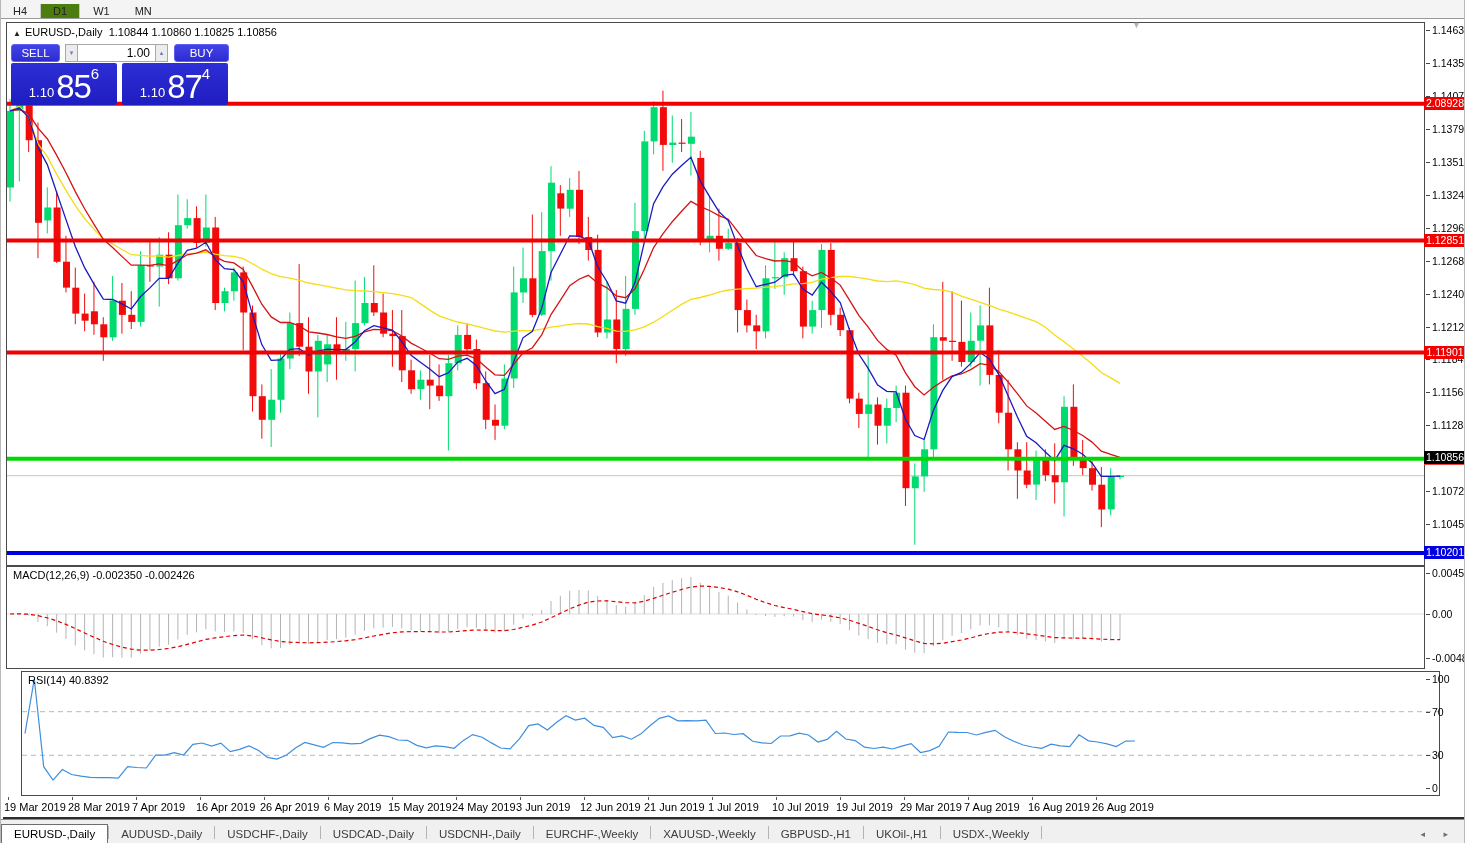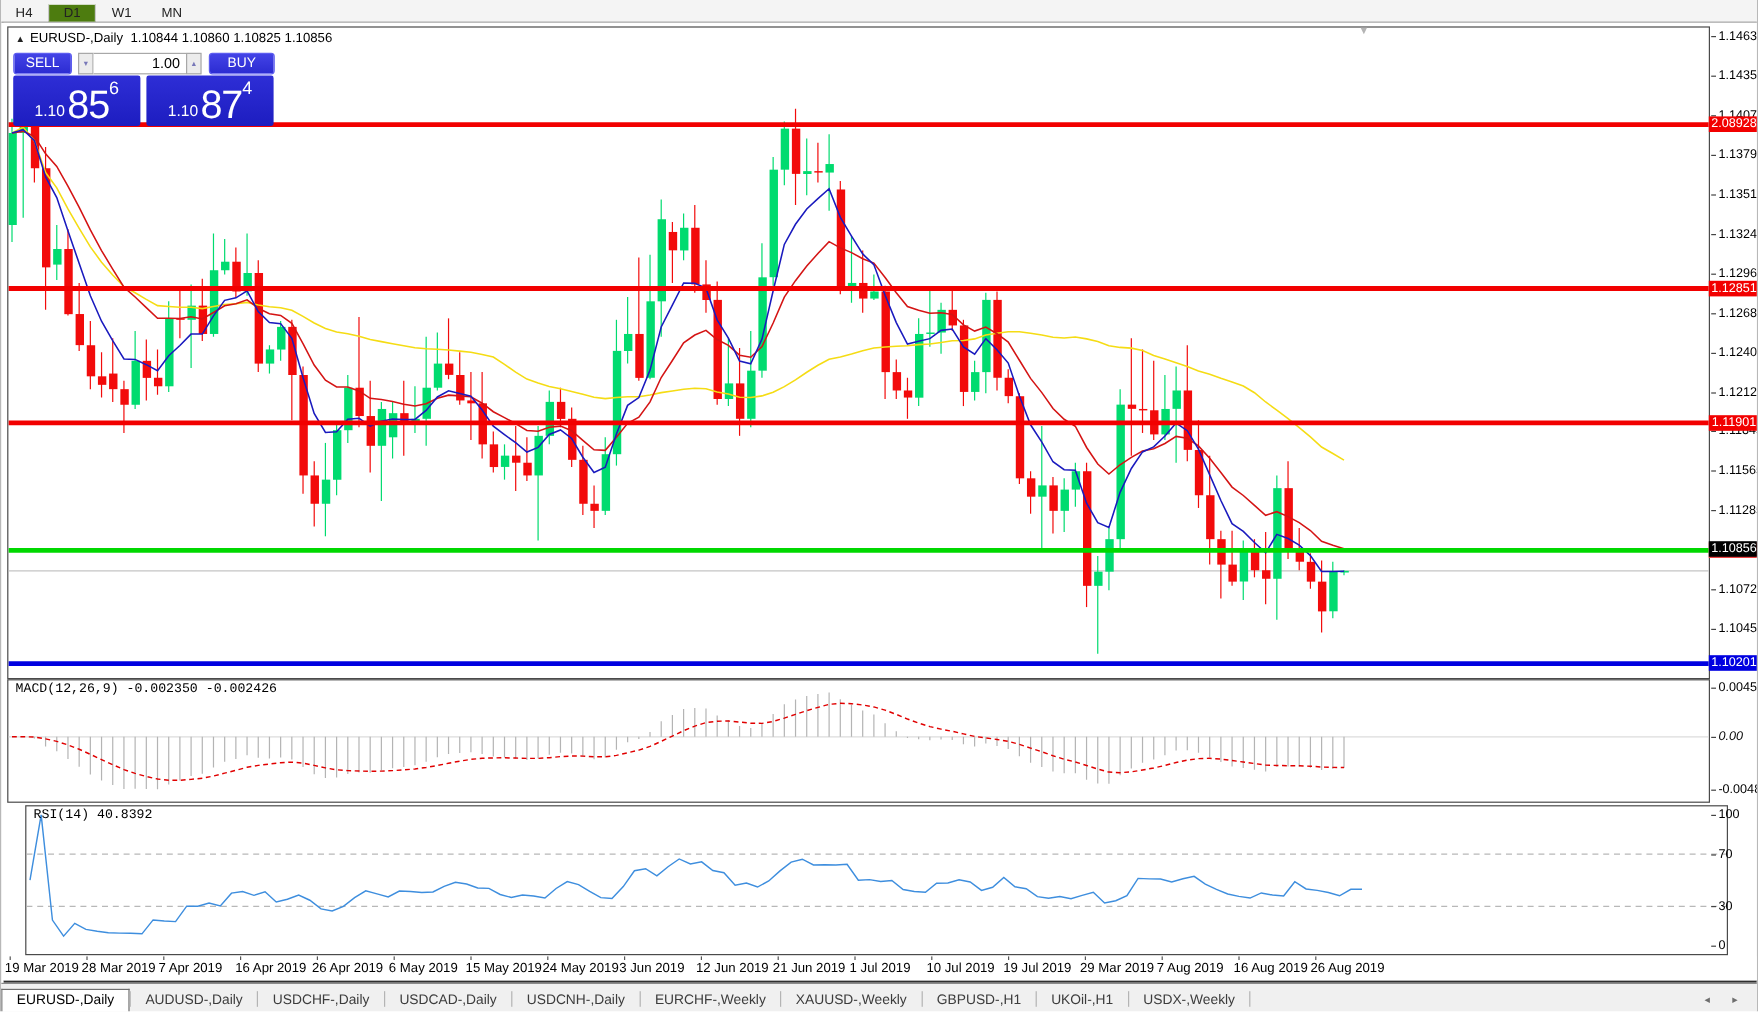--- a/index.html
+++ b/index.html
@@ -15,21 +15,21 @@
   
   .workspace{position:absolute;left:2px;top:19px;width:1461px;height:800px;background:#ffffff;
              border-bottom:2px solid #2e2e2e;box-sizing:border-box;}
   .panel{position:absolute;background:#fff;border:1px solid #4a4a4a;box-sizing:border-box;}
   #main-panel{left:3px;top:3px;width:1419px;height:544px;}
   #macd-panel{left:3px;top:547px;width:1419px;height:103px;}
   #rsi-panel{left:18px;top:652px;width:1419px;height:125px;}
   .panel svg{position:absolute;left:0;top:0;}
   .chart-title{position:absolute;left:6px;top:3px;font-size:11px;color:#000;white-space:nowrap;z-index:5;}
   .chart-title .tri{font-size:8px;margin-right:4px;color:#222;}
-  .ind-label{position:absolute;left:6px;top:2px;font-size:11px;color:#000;z-index:5;font-family:Liberation Mono, monospace;}
+  .ind-label{position:absolute;left:6px;top:2px;font-size:11px;color:#000;z-index:5;}
   .collapse-tri{position:absolute;left:1125px;top:-3px;font-size:9px;color:#b4b4b4;z-index:5;}
   
   .trade{position:absolute;left:4px;top:21px;width:218px;height:61px;z-index:6;font-family:"Liberation Sans",sans-serif;}
   .trade .row1{position:absolute;left:0;top:0;width:218px;height:18px;display:flex;}
   .tbtn{background:linear-gradient(#4343e6,#2c2cd2);border:1px solid #5d5df0;border-radius:3px;
         color:#fff;font-size:11.5px;display:flex;align-items:center;justify-content:center;box-sizing:border-box;}
   .tbtn.sell{width:49px;} .tbtn.buy{width:55px;margin-left:6px;}
   .spin{width:13px;background:#ececec;border:1px solid #a8a8a8;box-sizing:border-box;color:#7878b8;
         font-size:7px;display:flex;align-items:center;justify-content:center;}
   .spin.dn{margin-left:5px;}
@@ -525,21 +525,21 @@
       <div class="tick-lbl" style="top: 367.079px;">1.11565</div>
       <div class="tick-dash" style="top: 406.106px;"></div>
       <div class="tick-lbl" style="top: 400.106px;">1.11285</div>
       <div class="tick-dash" style="top: 472.161px;"></div>
       <div class="tick-lbl" style="top: 466.161px;">1.10725</div>
       <div class="tick-dash" style="top: 504.598px;"></div>
       <div class="tick-lbl" style="top: 498.598px;">1.10450</div>
       <div class="tick-dash" style="top: 553.805px;"></div>
       <div class="tick-lbl" style="top: 547.805px;">0.004517</div>
       <div class="tick-dash" style="top: 595px;"></div>
-      <div class="tick-lbl" style="top: 589px; font-style: italic;">0.00</div>
+      <div class="tick-lbl" style="top: 589px;">0.00</div>
       <div class="tick-dash" style="top: 638.831px;"></div>
       <div class="tick-lbl" style="top: 632.831px;">-0.004806</div>
       <div class="tick-dash" style="top: 660px;"></div>
       <div class="tick-lbl" style="top: 654px;">100</div>
       <div class="tick-dash" style="top: 692.7px;"></div>
       <div class="tick-lbl" style="top: 686.7px;">70</div>
       <div class="tick-dash" style="top: 736.3px;"></div>
       <div class="tick-lbl" style="top: 730.3px;">30</div>
       <div class="tick-dash" style="top: 769px;"></div>
       <div class="tick-lbl" style="top: 763px;">0</div>

